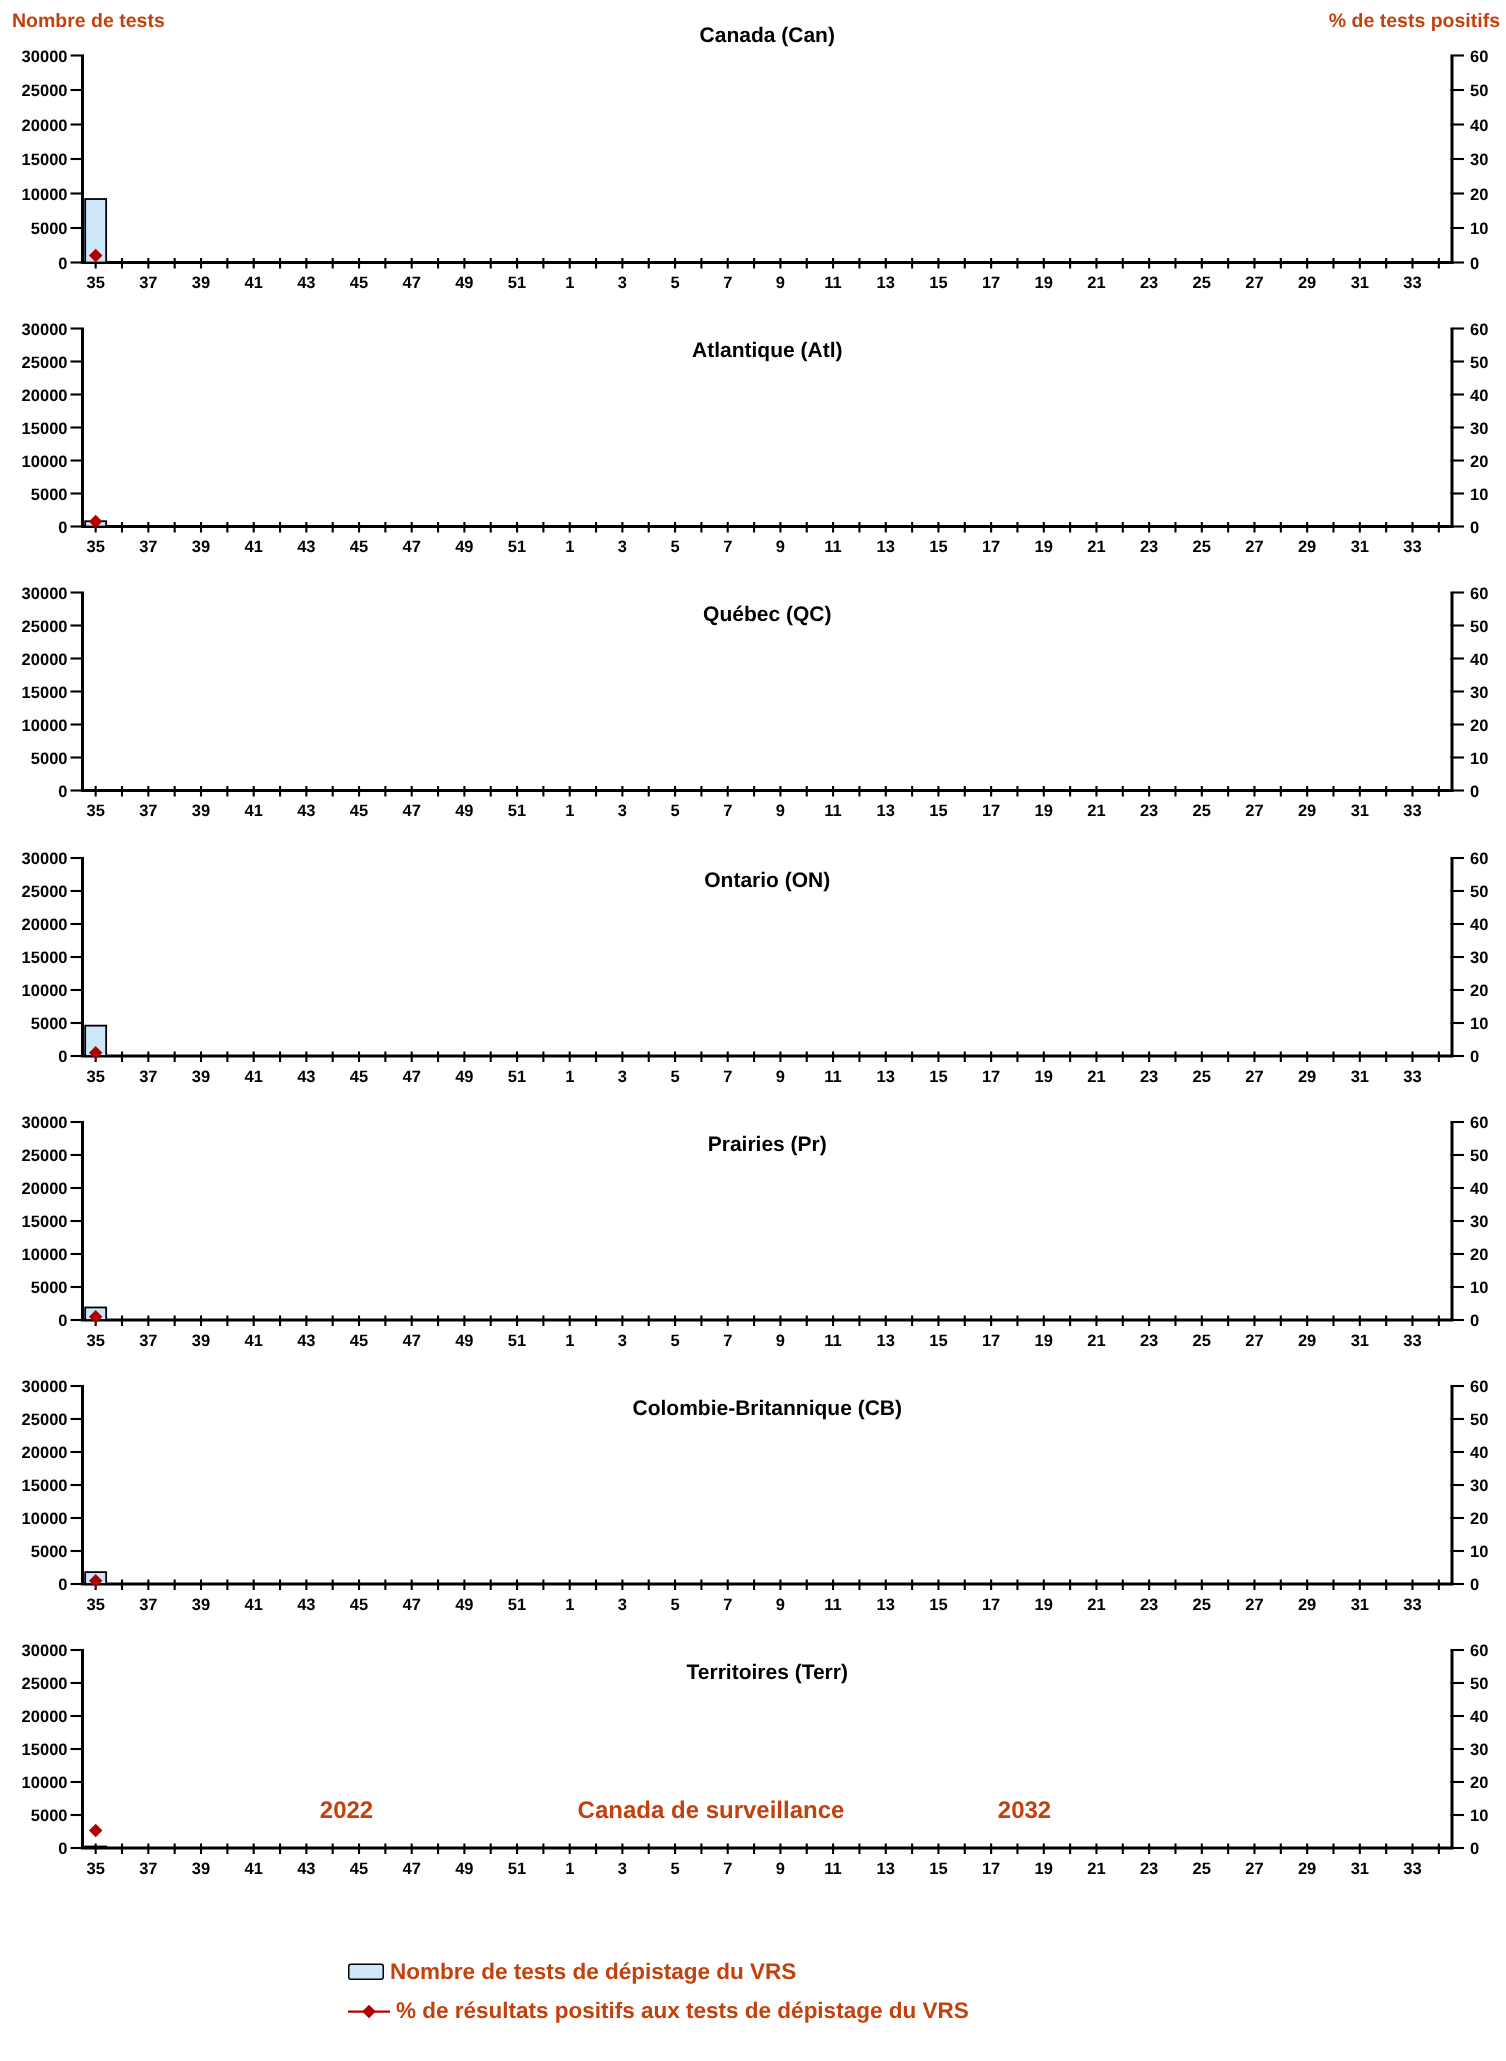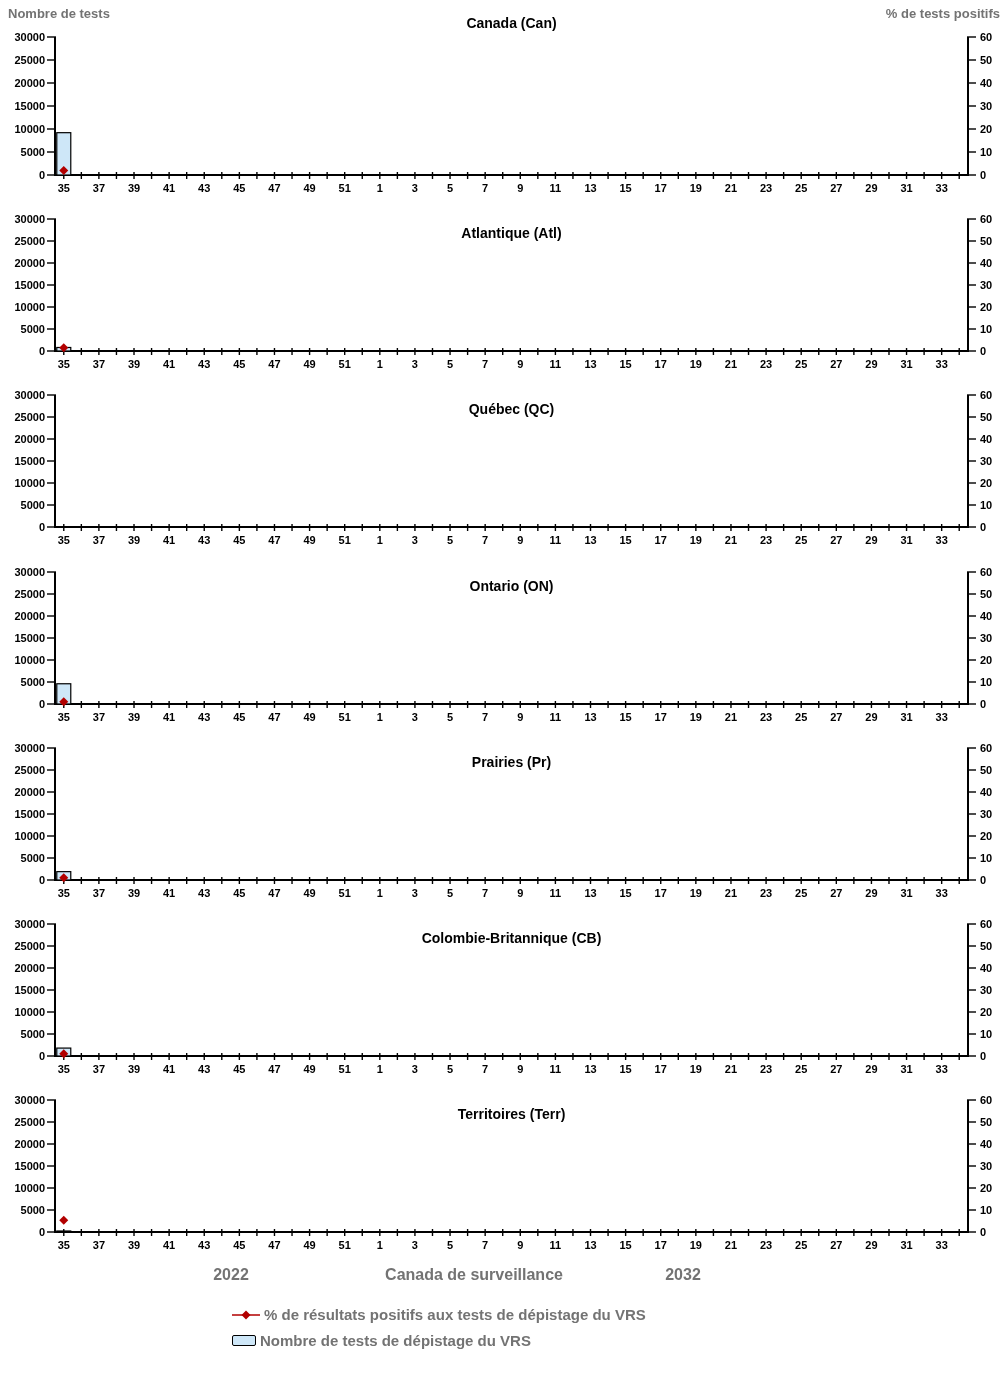--- a/index.html
+++ b/index.html
@@ -1,28 +1,28 @@
 <!DOCTYPE html>
 <html style="--bar-fill: #CEE7F8; --bar-border: #000000; --marker: #B20000;"><head>
 <meta charset="utf-8">
 <style>
   html,body{margin:0;padding:0;background:#fff;}
   .screen{position:relative;width:1004px;height:1374px;background:#fff;overflow:hidden;
-          font-family:"Liberation Sans",sans-serif;color:#737373;}
+          font-family:"Liberation Sans",sans-serif;color:#c2410c;}
   .axis-header{position:absolute;top:6px;font:bold 13px "Liberation Sans",sans-serif;}
   .axis-header.left{left:8px;}
   .axis-header.right{right:4px;text-align:left;}
   #panels-svg{position:absolute;left:0;top:0;}
   .ax{stroke:#000;stroke-width:2;}
   .tick{stroke:#000;stroke-width:1.4;}
   .lab{font:bold 11px "Liberation Sans",sans-serif;fill:#000;}
   .title{font:bold 14px "Liberation Sans",sans-serif;fill:#000;}
   .bar{fill:var(--bar-fill);stroke:var(--bar-border);stroke-width:1.2;}
   .pt{fill:var(--marker);}
-  .footer-label{position:absolute;top:1266px;transform:translateX(-50%);
+  .footer-label{position:absolute;top:1199px;transform:translateX(-50%);
                 font:bold 16px "Liberation Sans",sans-serif;white-space:nowrap;}
   .legend{position:absolute;left:232px;top:1306px;display:flex;flex-direction:column;gap:9px;}
   .legend-row{display:flex;align-items:center;gap:4px;font:bold 15px "Liberation Sans",sans-serif;white-space:nowrap;}
   .swatch-bar{display:inline-block;width:24px;height:11px;background:var(--bar-fill);
               border:1.6px solid var(--bar-border);border-radius:2px;box-sizing:border-box;}
   .swatch-line{display:inline-flex;width:28px;height:12px;}
   .swatch-line line{stroke:var(--marker);stroke-width:1.5;}
   .swatch-line polygon{fill:var(--marker);}
 </style>
 </head>
@@ -831,27 +831,27 @@
         <polygon points="63.77884615384615,1215.84 68.27884615384616,1220.34 63.77884615384615,1224.84 59.27884615384615,1220.34" class="pt"></polygon>
       </g>
     </svg>
 
   <span class="footer-label" style="left:231px">2022</span>
   <span class="footer-label" style="left:474px">Canada de surveillance</span>
   <span class="footer-label" style="left:683px">2032</span>
 
   <div class="legend">
     <div class="legend-row">
+      <span class="swatch-bar"></span>
+      <span>Nombre de tests de dépistage du VRS</span>
+    </div>
+    <div class="legend-row">
       <span class="swatch-line">
         <svg width="28" height="12" viewBox="0 0 28 12">
           <line x1="0" y1="6" x2="28" y2="6"></line>
           <polygon points="14,1.5 18.5,6 14,10.5 9.5,6"></polygon>
         </svg>
       </span>
       <span>% de résultats positifs aux tests de dépistage du VRS</span>
     </div>
-    <div class="legend-row">
-      <span class="swatch-bar"></span>
-      <span>Nombre de tests de dépistage du VRS</span>
-    </div>
   </div>
 
 </div>
 
 </body></html>

